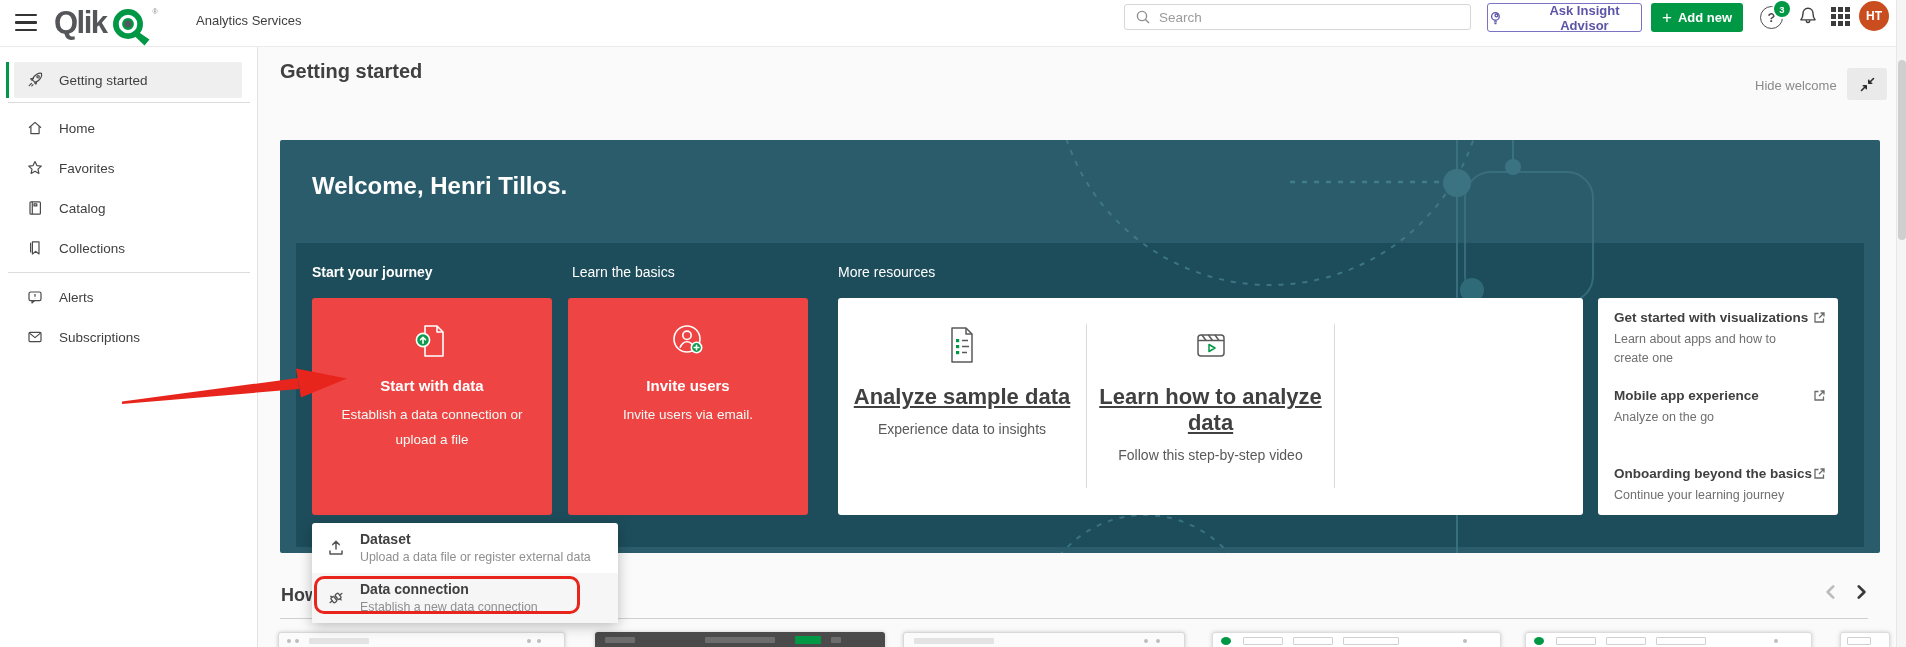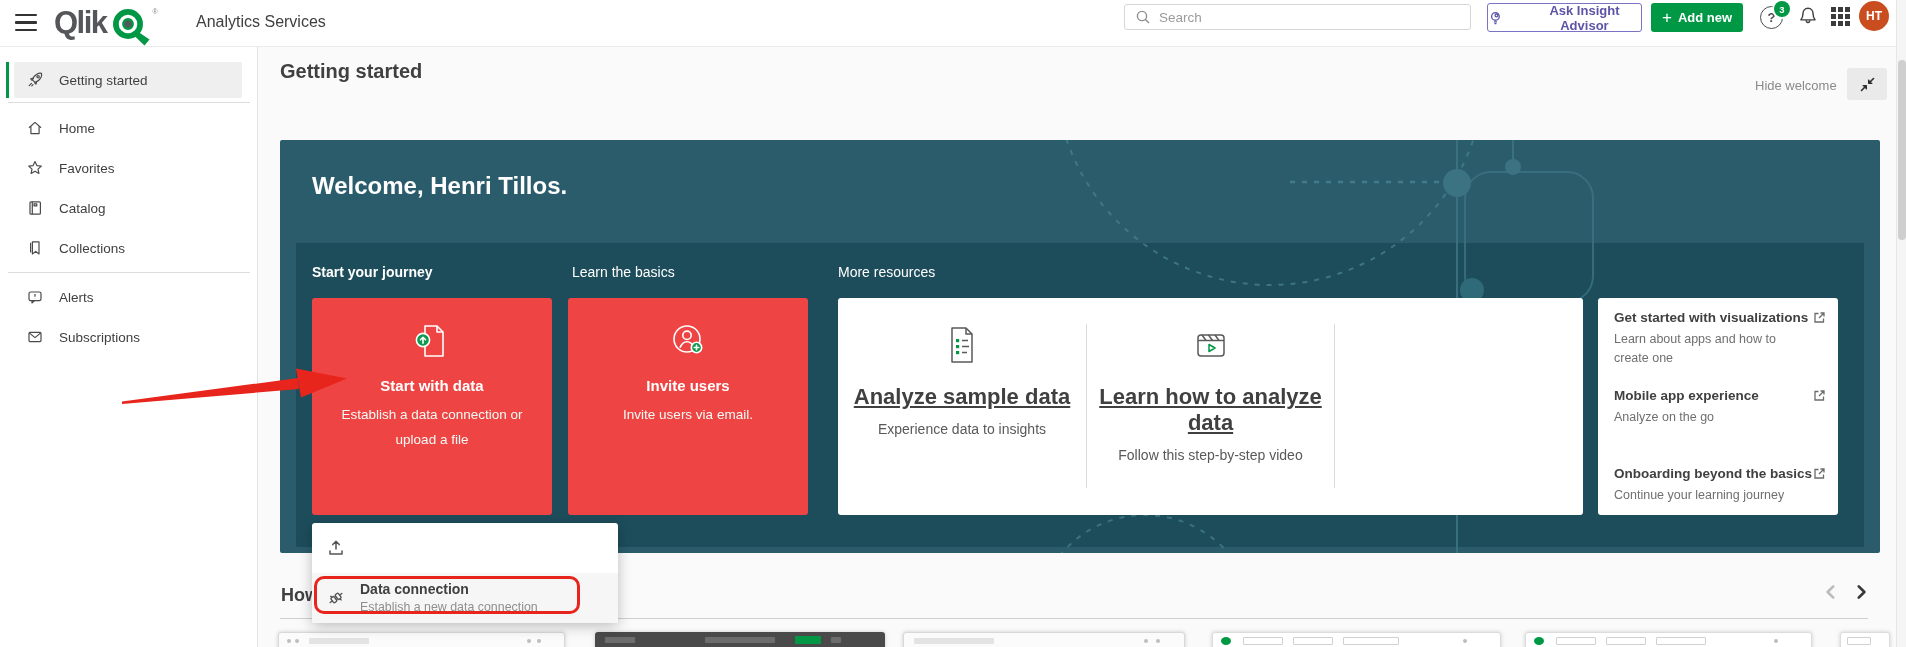--- a/index.html
+++ b/index.html
@@ -7,21 +7,21 @@
   body { font-family:"Liberation Sans", sans-serif; background:#fafafa; position:relative; overflow:hidden; color:#404040; }
 
   
   .topbar { position:absolute; left:0; top:0; width:1906px; height:47px; background:#fff; border-bottom:1px solid #ebebeb; z-index:40; }
   .hamburger { position:absolute; left:15px; top:14px; width:22px; height:17px; display:flex; flex-direction:column; justify-content:space-between; cursor:pointer; }
   .hamburger i { display:block; height:2.4px; background:#333; border-radius:1px; }
   .logo { position:absolute; left:54px; top:4px; display:flex; align-items:flex-start; }
   .logo-text { font-size:31px; font-weight:bold; color:#55565a; letter-spacing:-1.5px; line-height:38px; }
   .logo-mark { margin-left:3px; margin-top:2px; }
   .logo-reg { font-size:7px; color:#8a8a8a; margin-left:1px; margin-top:4px; }
-  .app-title { position:absolute; left:196px; top:13px; font-size:16px; color:#404040; }
+  .app-title { position:absolute; left:196px; top:13px; font-size:13px; color:#404040; }
   .search-box { position:absolute; left:1124px; top:4px; width:347px; height:26px; background:#fff; border:1px solid #d6d6d6; border-radius:3px; display:flex; align-items:center; padding-left:10px; }
   .search-input { border:none; outline:none; flex:1; margin-left:8px; font-size:13.5px; color:#404040; font-family:"Liberation Sans",sans-serif; background:transparent; }
   .search-input::placeholder { color:#9b9b9b; }
   .ask-btn { position:absolute; left:1487px; top:3px; width:155px; height:29px; background:#fff; border:1px solid #7a72c3; border-radius:3px; color:#5b54a8; font-weight:bold; font-size:13px; display:flex; align-items:center; justify-content:center; gap:25px; cursor:pointer; font-family:"Liberation Sans",sans-serif; }
   .addnew-btn { position:absolute; left:1651px; top:3px; width:92px; height:29px; background:#009845; border:none; border-radius:3px; color:#fff; font-weight:bold; font-size:13px; display:flex; align-items:center; justify-content:center; gap:6px; cursor:pointer; font-family:"Liberation Sans",sans-serif; }
   .addnew-btn .plus { font-size:17px; font-weight:normal; line-height:1; }
   .help { position:absolute; left:1760px; top:6px; width:23px; height:23px; border:1.6px solid #4c4c4c; border-radius:50%; display:flex; align-items:center; justify-content:center; cursor:pointer; }
   .help .q { font-size:13px; color:#4c4c4c; font-weight:bold; }
   .help .badge { position:absolute; left:13px; top:-6px; width:16px; height:16px; background:#009845; border-radius:50%; color:#fff; font-size:9.5px; font-weight:bold; display:flex; align-items:center; justify-content:center; box-shadow:0 0 0 2px #fff; }
   .bell { position:absolute; left:1797px; top:5px; width:22px; height:22px; cursor:pointer; }
@@ -361,20 +361,24 @@
         <path d="M6 3 L11 8 L6 13"></path>
       </svg>
   </span>
 
   <div class="dropdown">
     <div class="dd-item">
       <svg width="20" height="20" viewBox="0 0 20 20" fill="none" stroke="#555" stroke-width="1.5" stroke-linecap="round" stroke-linejoin="round">
         <path d="M4 13 V16 H16 V13"></path>
         <path d="M10 3.5 V11 M6.8 6.6 L10 3.3 L13.2 6.6"></path>
       </svg>
+      <div>
+        <div class="dd-title">Dataset</div>
+        <div class="dd-sub">Upload a data file or register external data</div>
+      </div>
     </div>
     <div class="dd-item hl">
       <svg width="20" height="20" viewBox="0 0 20 20" fill="none" stroke="#555" stroke-width="1.4" stroke-linecap="round" stroke-linejoin="round">
         <g transform="rotate(-38 10 10)">
           <path d="M2.6 10 H5.2 M14.8 10 H17.4"></path>
           <rect x="5.4" y="7" width="3.8" height="6" rx="1.1"></rect>
           <rect x="10.8" y="7" width="3.8" height="6" rx="1.1"></rect>
           <path d="M7 5.4 V7 M12.8 13 V14.6"></path>
         </g>
       </svg>

